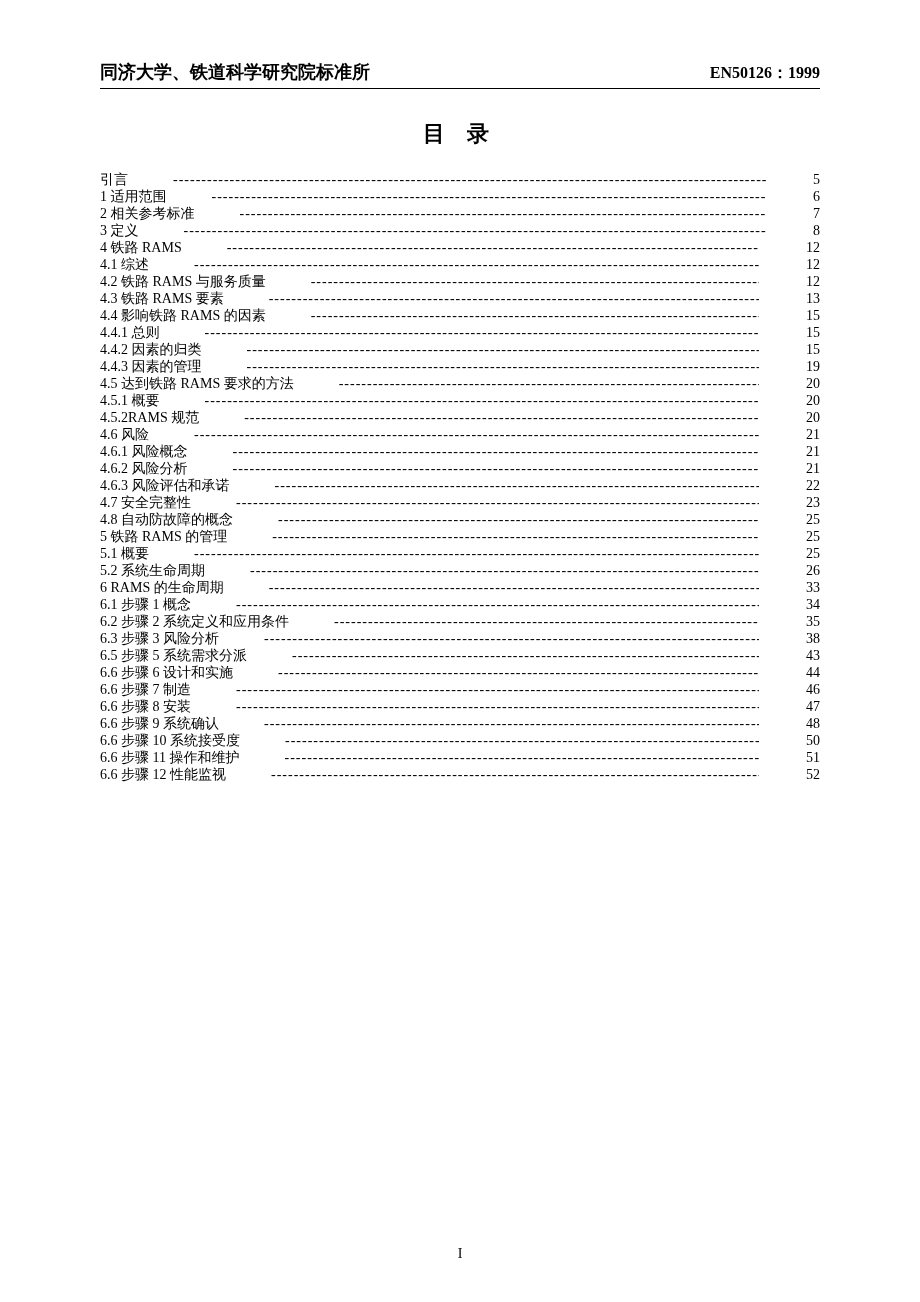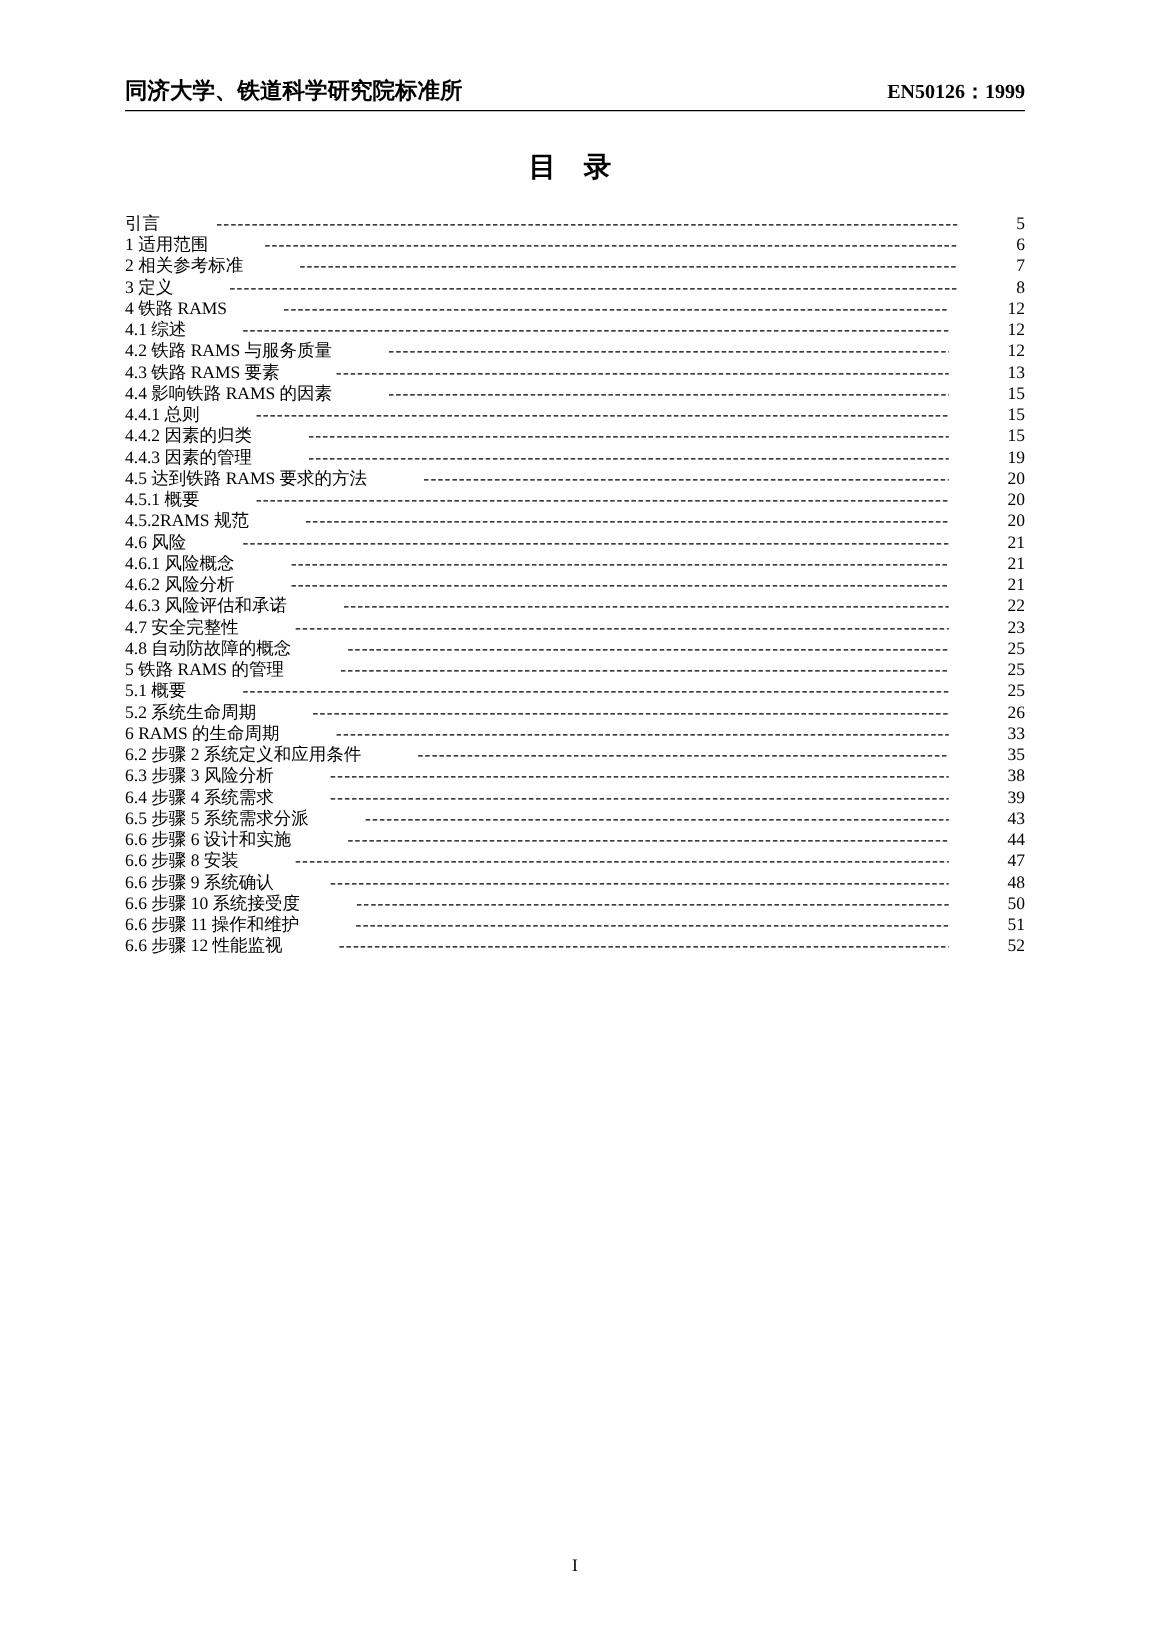--- a/index.html
+++ b/index.html
@@ -211,45 +211,50 @@
       <span class="toc-label">5.2 系统生命周期</span>
       <span class="toc-leader"></span>
       <span class="toc-page">26</span>
     </div>
     <div class="toc-entry">
       <span class="toc-label">6 RAMS 的生命周期</span>
       <span class="toc-leader"></span>
       <span class="toc-page">33</span>
     </div>
     <div class="toc-entry">
+      <span class="toc-label">6.1  步骤 1 概念</span>
+      <span class="toc-leader"></span>
+      <span class="toc-page">34</span>
+    </div>
+    <div class="toc-entry">
       <span class="toc-label">6.2 步骤 2 系统定义和应用条件</span>
       <span class="toc-leader"></span>
       <span class="toc-page">35</span>
     </div>
     <div class="toc-entry">
       <span class="toc-label">6.3 步骤 3  风险分析</span>
       <span class="toc-leader"></span>
       <span class="toc-page">38</span>
     </div>
     <div class="toc-entry">
-      <span class="toc-label">6.4 步骤 4  系统需求</span>
-      <span class="toc-leader"></span>
-      <span class="toc-page">39</span>
-    </div>
-    <div class="toc-entry">
       <span class="toc-label">6.5 步骤 5  系统需求分派</span>
       <span class="toc-leader"></span>
       <span class="toc-page">43</span>
     </div>
     <div class="toc-entry">
       <span class="toc-label">6.6 步骤 6  设计和实施</span>
       <span class="toc-leader"></span>
       <span class="toc-page">44</span>
     </div>
     <div class="toc-entry">
+      <span class="toc-label">6.6 步骤 7  制造</span>
+      <span class="toc-leader"></span>
+      <span class="toc-page">46</span>
+    </div>
+    <div class="toc-entry">
       <span class="toc-label">6.6 步骤 8  安装</span>
       <span class="toc-leader"></span>
       <span class="toc-page">47</span>
     </div>
     <div class="toc-entry">
       <span class="toc-label">6.6 步骤 9  系统确认</span>
       <span class="toc-leader"></span>
       <span class="toc-page">48</span>
     </div>
     <div class="toc-entry">

